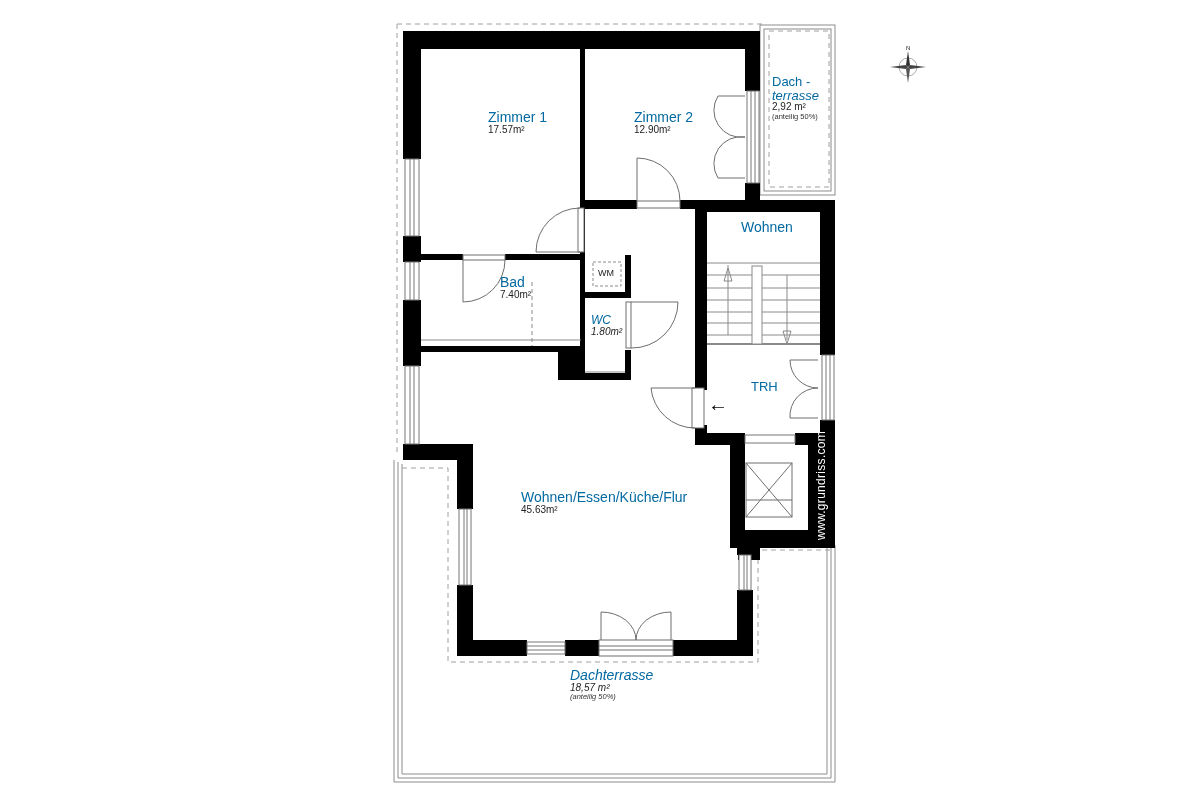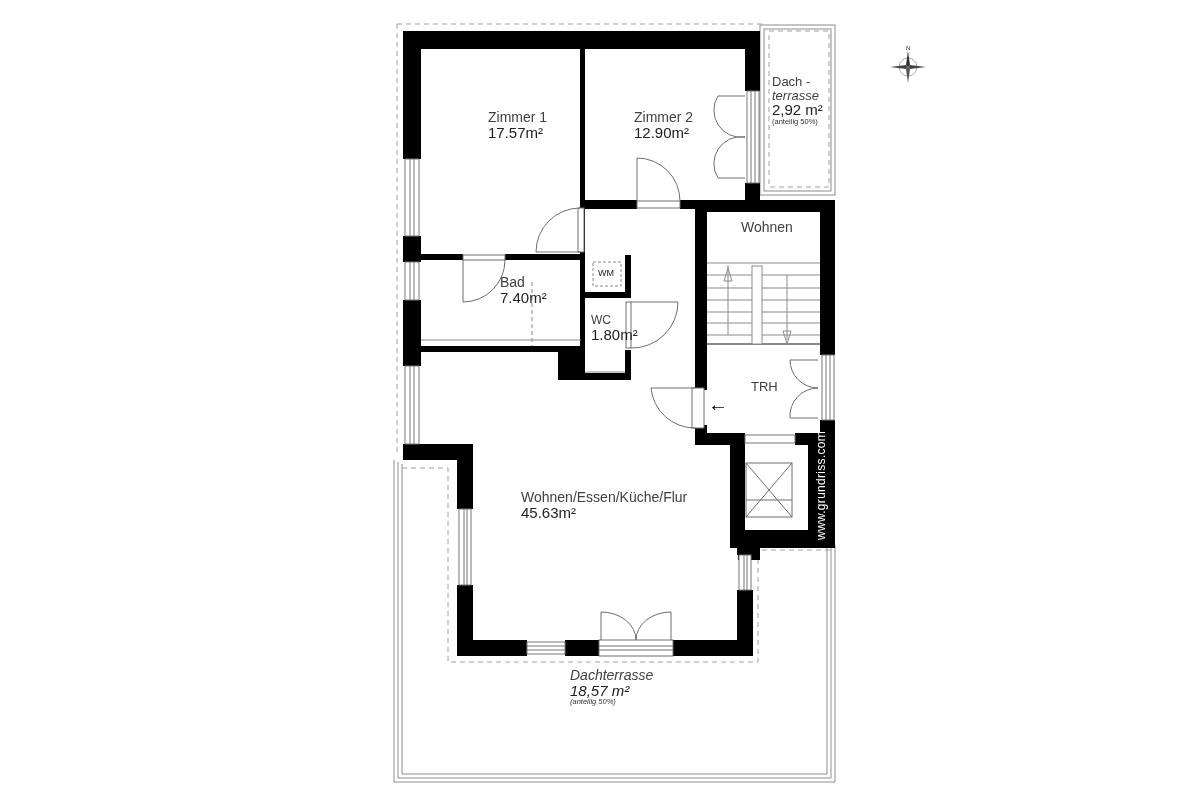--- a/index.html
+++ b/index.html
@@ -1,20 +1,20 @@
 <!DOCTYPE html>
 <html><head>
   <meta charset="utf-8">
   <style>
     html, body { margin: 0; padding: 0; background: #ffffff; }
     body { width: 1200px; height: 800px; position: relative; overflow: hidden; font-family: "Liberation Sans", sans-serif; color: #1a1a1a; }
     svg { position: absolute; left: 0; top: 0; }
     .lbl { position: absolute; white-space: nowrap; line-height: 1.05; }
-    .room-name { font-size: 14px; color: #404040; }
-    .room-area { font-size: 15px; color: #222; }
+    .room-name { font-size: 14px; color: #0369a1; }
+    .room-area { font-size: 10px; color: #222; }
     .room-note { font-size: 7.5px; color: #333; }
     .wm { font-size: 9px; color: #222; }
     .watermark { position: absolute; font-size: 12px; color: #ffffff; transform: rotate(-90deg); transform-origin: left top; white-space: nowrap; letter-spacing: 0.3px; }
   </style>
 </head>
 <body>
 
 <svg width="1200" height="800" viewBox="0 0 1200 800">
 
   <g fill="none" stroke="#a0a0a0" stroke-width="1" stroke-dasharray="5,4">
@@ -207,21 +207,21 @@
   <div class="room-name">Wohnen</div>
 </div>
 
 <div class="lbl" style="left:500px;top:275px;">
   <div class="room-name">Bad</div>
   <div class="room-area">7.40m²</div>
 </div>
 
 <div class="lbl wm" style="left:598px;top:269px;">WM</div>
 
-<div class="lbl" style="left:591px;top:314px;">
+<div class="lbl" style="left:591px;top:314px;font-style:italic;">
   <div class="room-name" style="font-size:12px;">WC</div>
   <div class="room-area">1.80m²</div>
 </div>
 
 <div class="lbl" style="left:751px;top:380px;">
   <div class="room-name" style="font-size:13px;text-align:right;">TRH</div>
 </div>
 
 <div class="lbl" style="left:708px;top:394px;font-size:20px;font-weight:bold;color:#000;">←</div>
 

